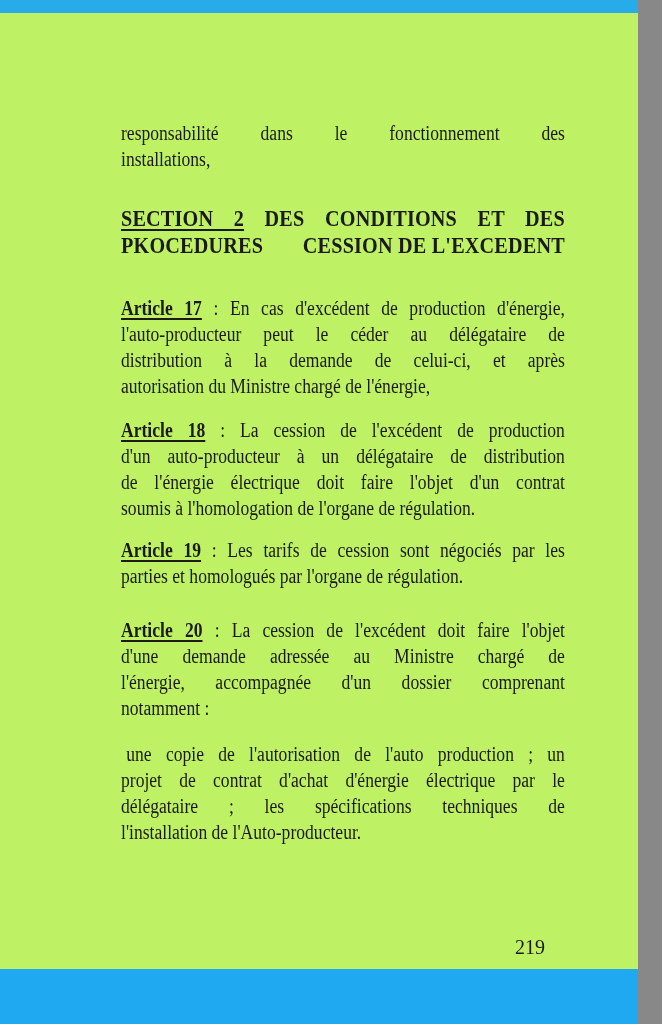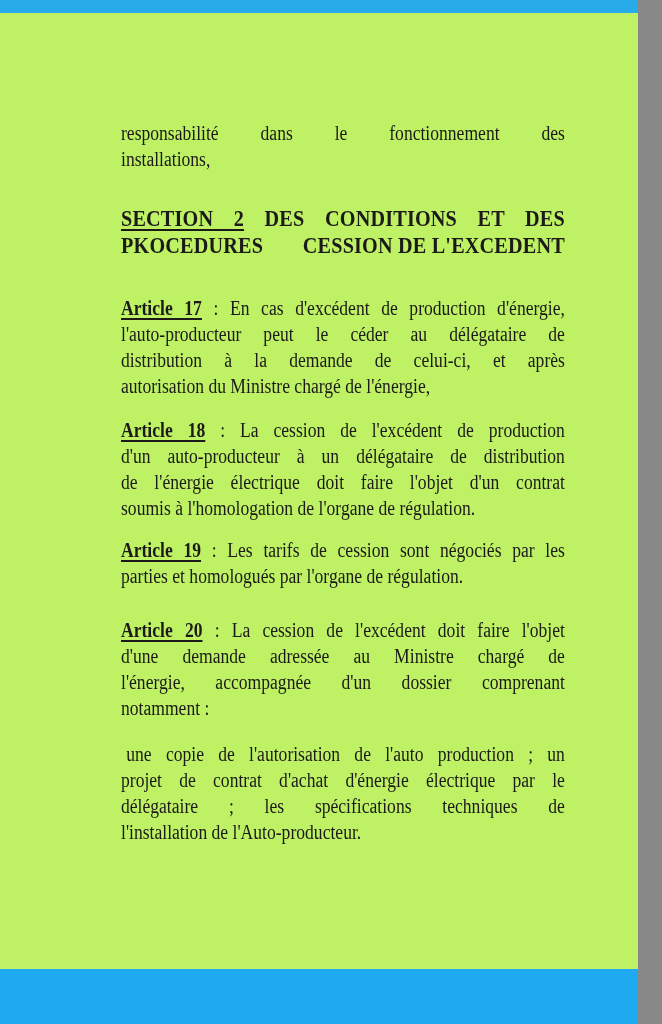--- a/index.html
+++ b/index.html
@@ -117,15 +117,16 @@
 
     <div class="para p-closing">
       <div class="jline indent">une copie de l'autorisation de l'auto production ; un</div>
       <div class="jline">projet de contrat d'achat d'énergie électrique par le</div>
       <div class="jline">délégataire ; les spécifications techniques de</div>
       <div class="jline last">l'installation de l'Auto-producteur.</div>
     </div>
 
   </div>
 
+  <div class="page-number">219</div>
 
   <div class="bar-bottom"></div>
 </div>
 
 </body></html>

